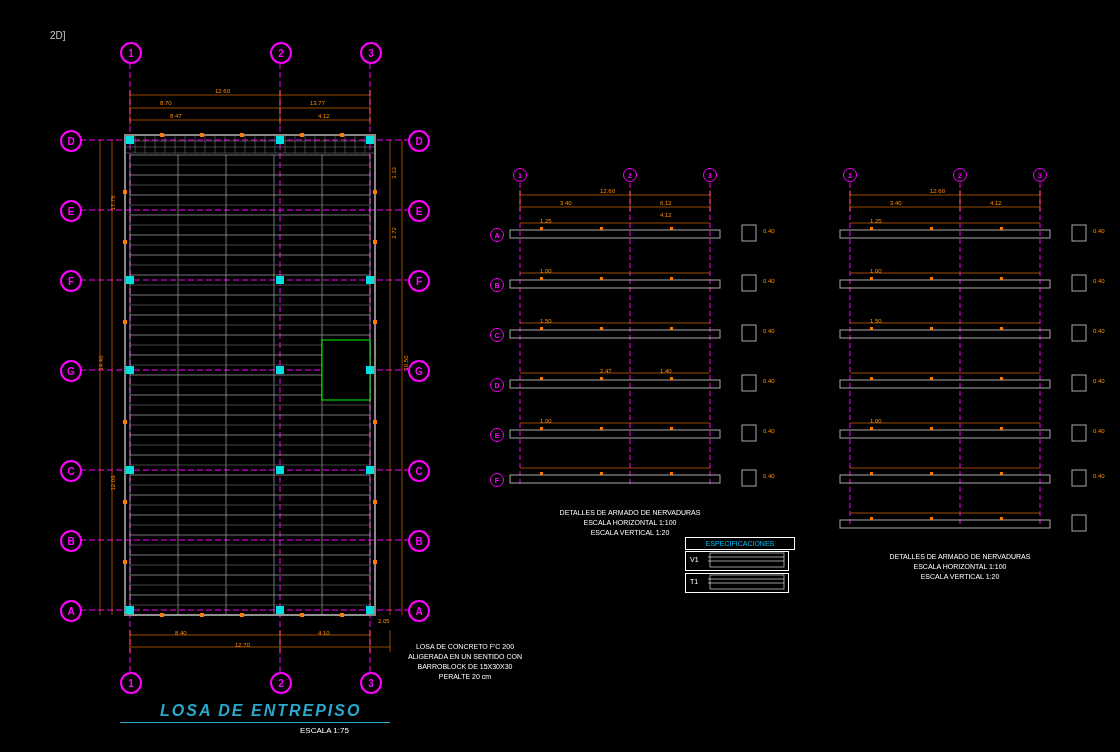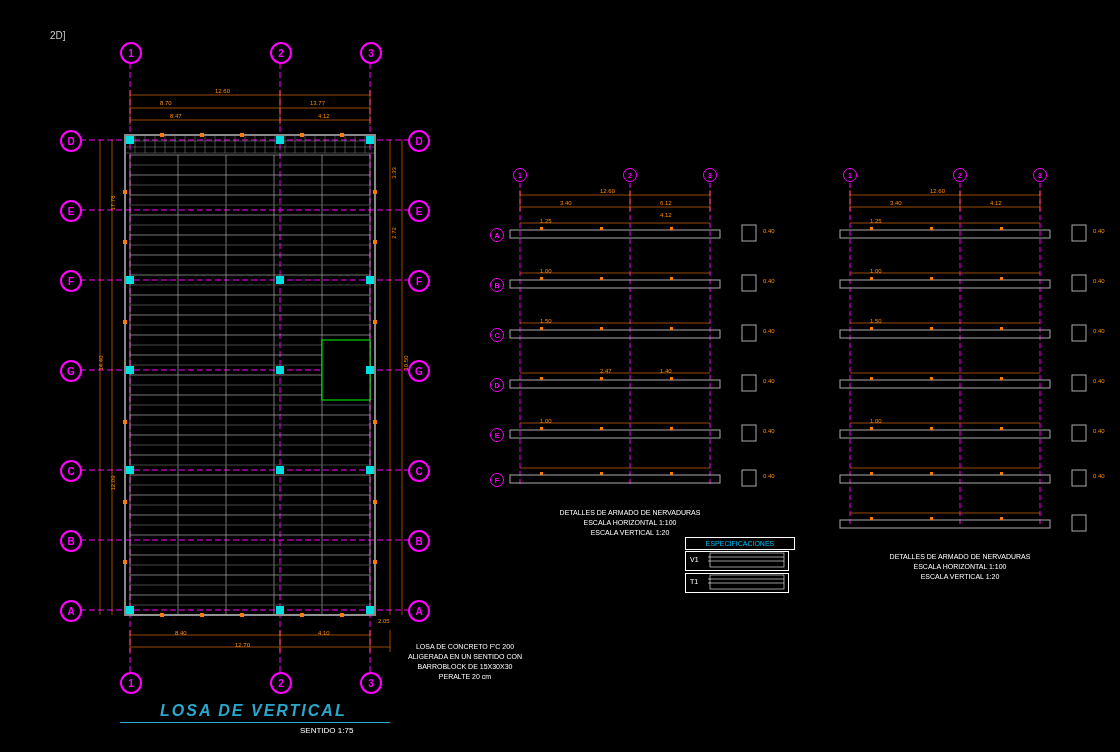--- a/index.html
+++ b/index.html
@@ -252,23 +252,23 @@
   <div class="lbl dim" style="left:105px;top:200px;transform:rotate(-90deg)">17.78</div>
   <div class="lbl dim" style="left:105px;top:480px;transform:rotate(-90deg)">12.09</div>
   <div class="lbl dim" style="left:398px;top:360px;transform:rotate(-90deg)">10.50</div>
   <div class="lbl dim" style="left:388px;top:170px;transform:rotate(-90deg)">3.33</div>
   <div class="lbl dim" style="left:388px;top:230px;transform:rotate(-90deg)">2.72</div>
   <div class="lbl dim" style="left:175px;top:630px">8.40</div>
   <div class="lbl dim" style="left:318px;top:630px">4.10</div>
   <div class="lbl dim" style="left:235px;top:642px">12.70</div>
   <div class="lbl dim" style="left:378px;top:618px">2.05</div>
 
-  <div class="title" style="left:160px;top:702px">LOSA DE VERTICAL</div>
+  <div class="title" style="left:160px;top:702px">LOSA DE ENTREPISO</div>
   <div class="title-line" style="left:120px;top:722px;width:270px"></div>
-  <div class="lbl" style="left:300px;top:726px;font-size:8px">SENTIDO 1:75</div>
+  <div class="lbl" style="left:300px;top:726px;font-size:8px">ESCALA 1:75</div>
 
   <div class="note" style="left:395px;top:642px;width:140px">
     <span style="white-space:pre-line">LOSA DE CONCRETO F'C 200
 ALIGERADA EN UN SENTIDO CON
 BARROBLOCK DE 15X30X30
 PERALTE 20 cm</span>
   </div>
 
   <svg style="position:absolute;left:480px;top:175px" width="300" height="330">
     <g stroke="#ff00ff" stroke-width="1" stroke-dasharray="5 3">

